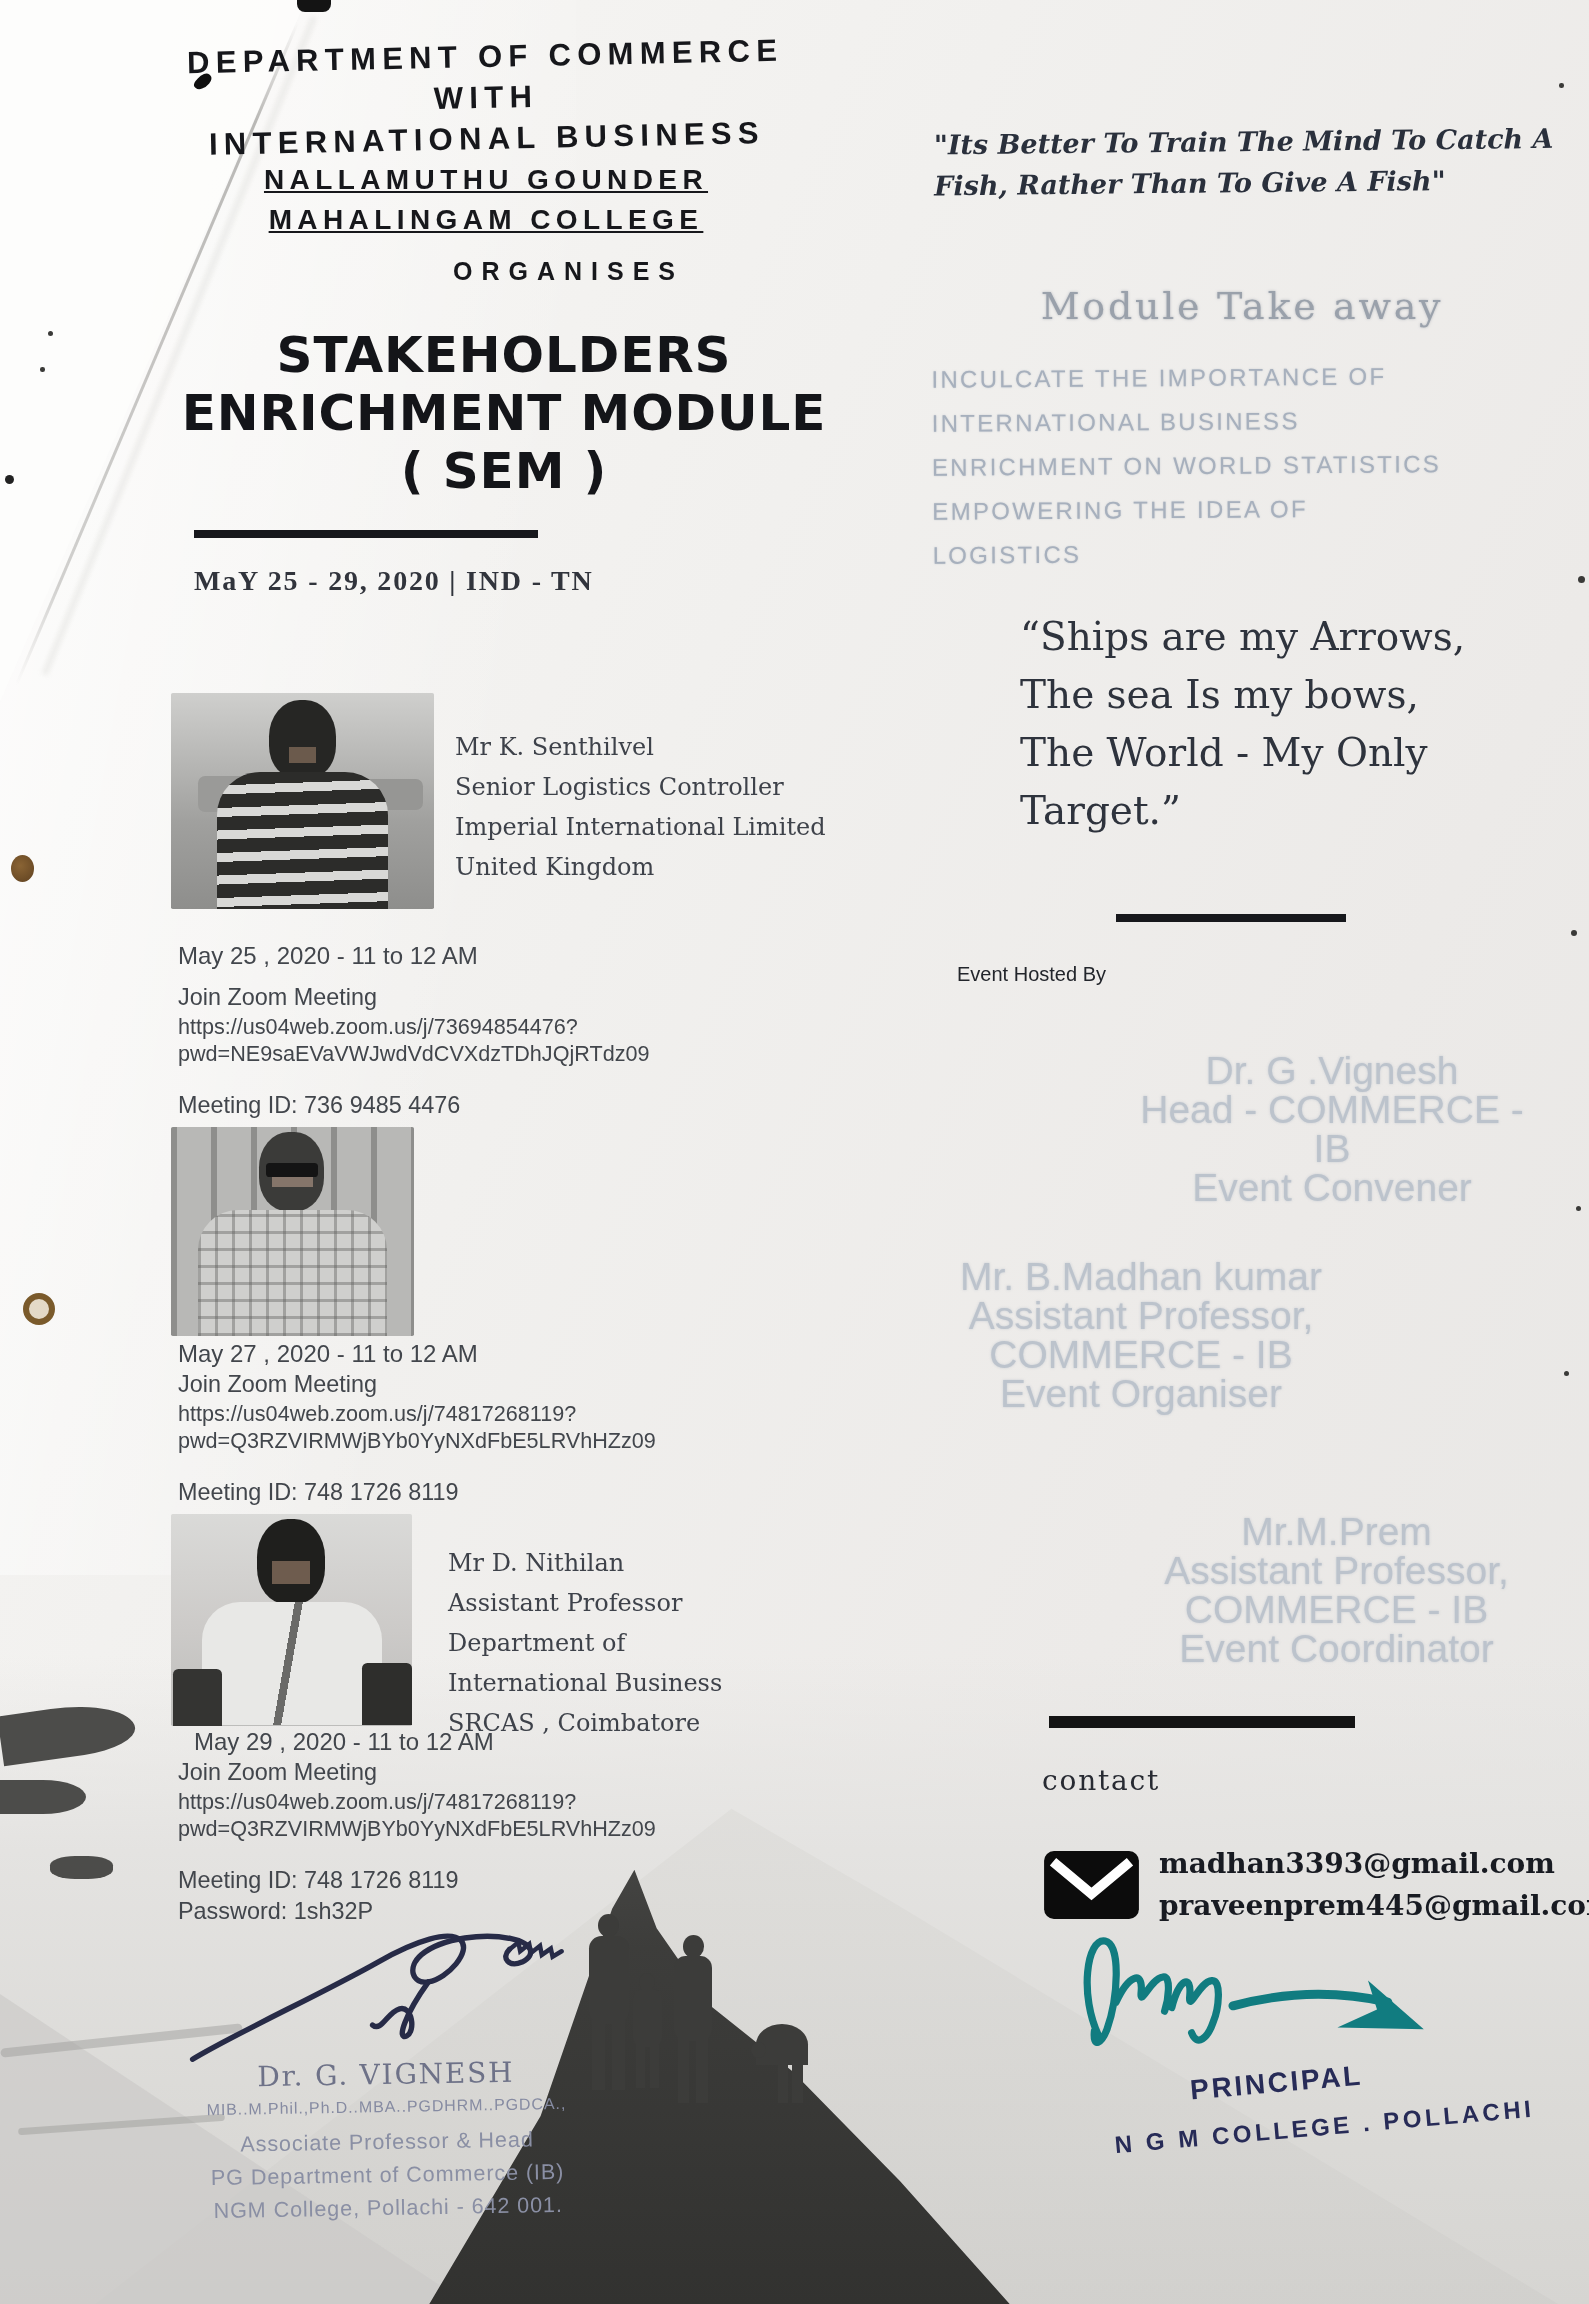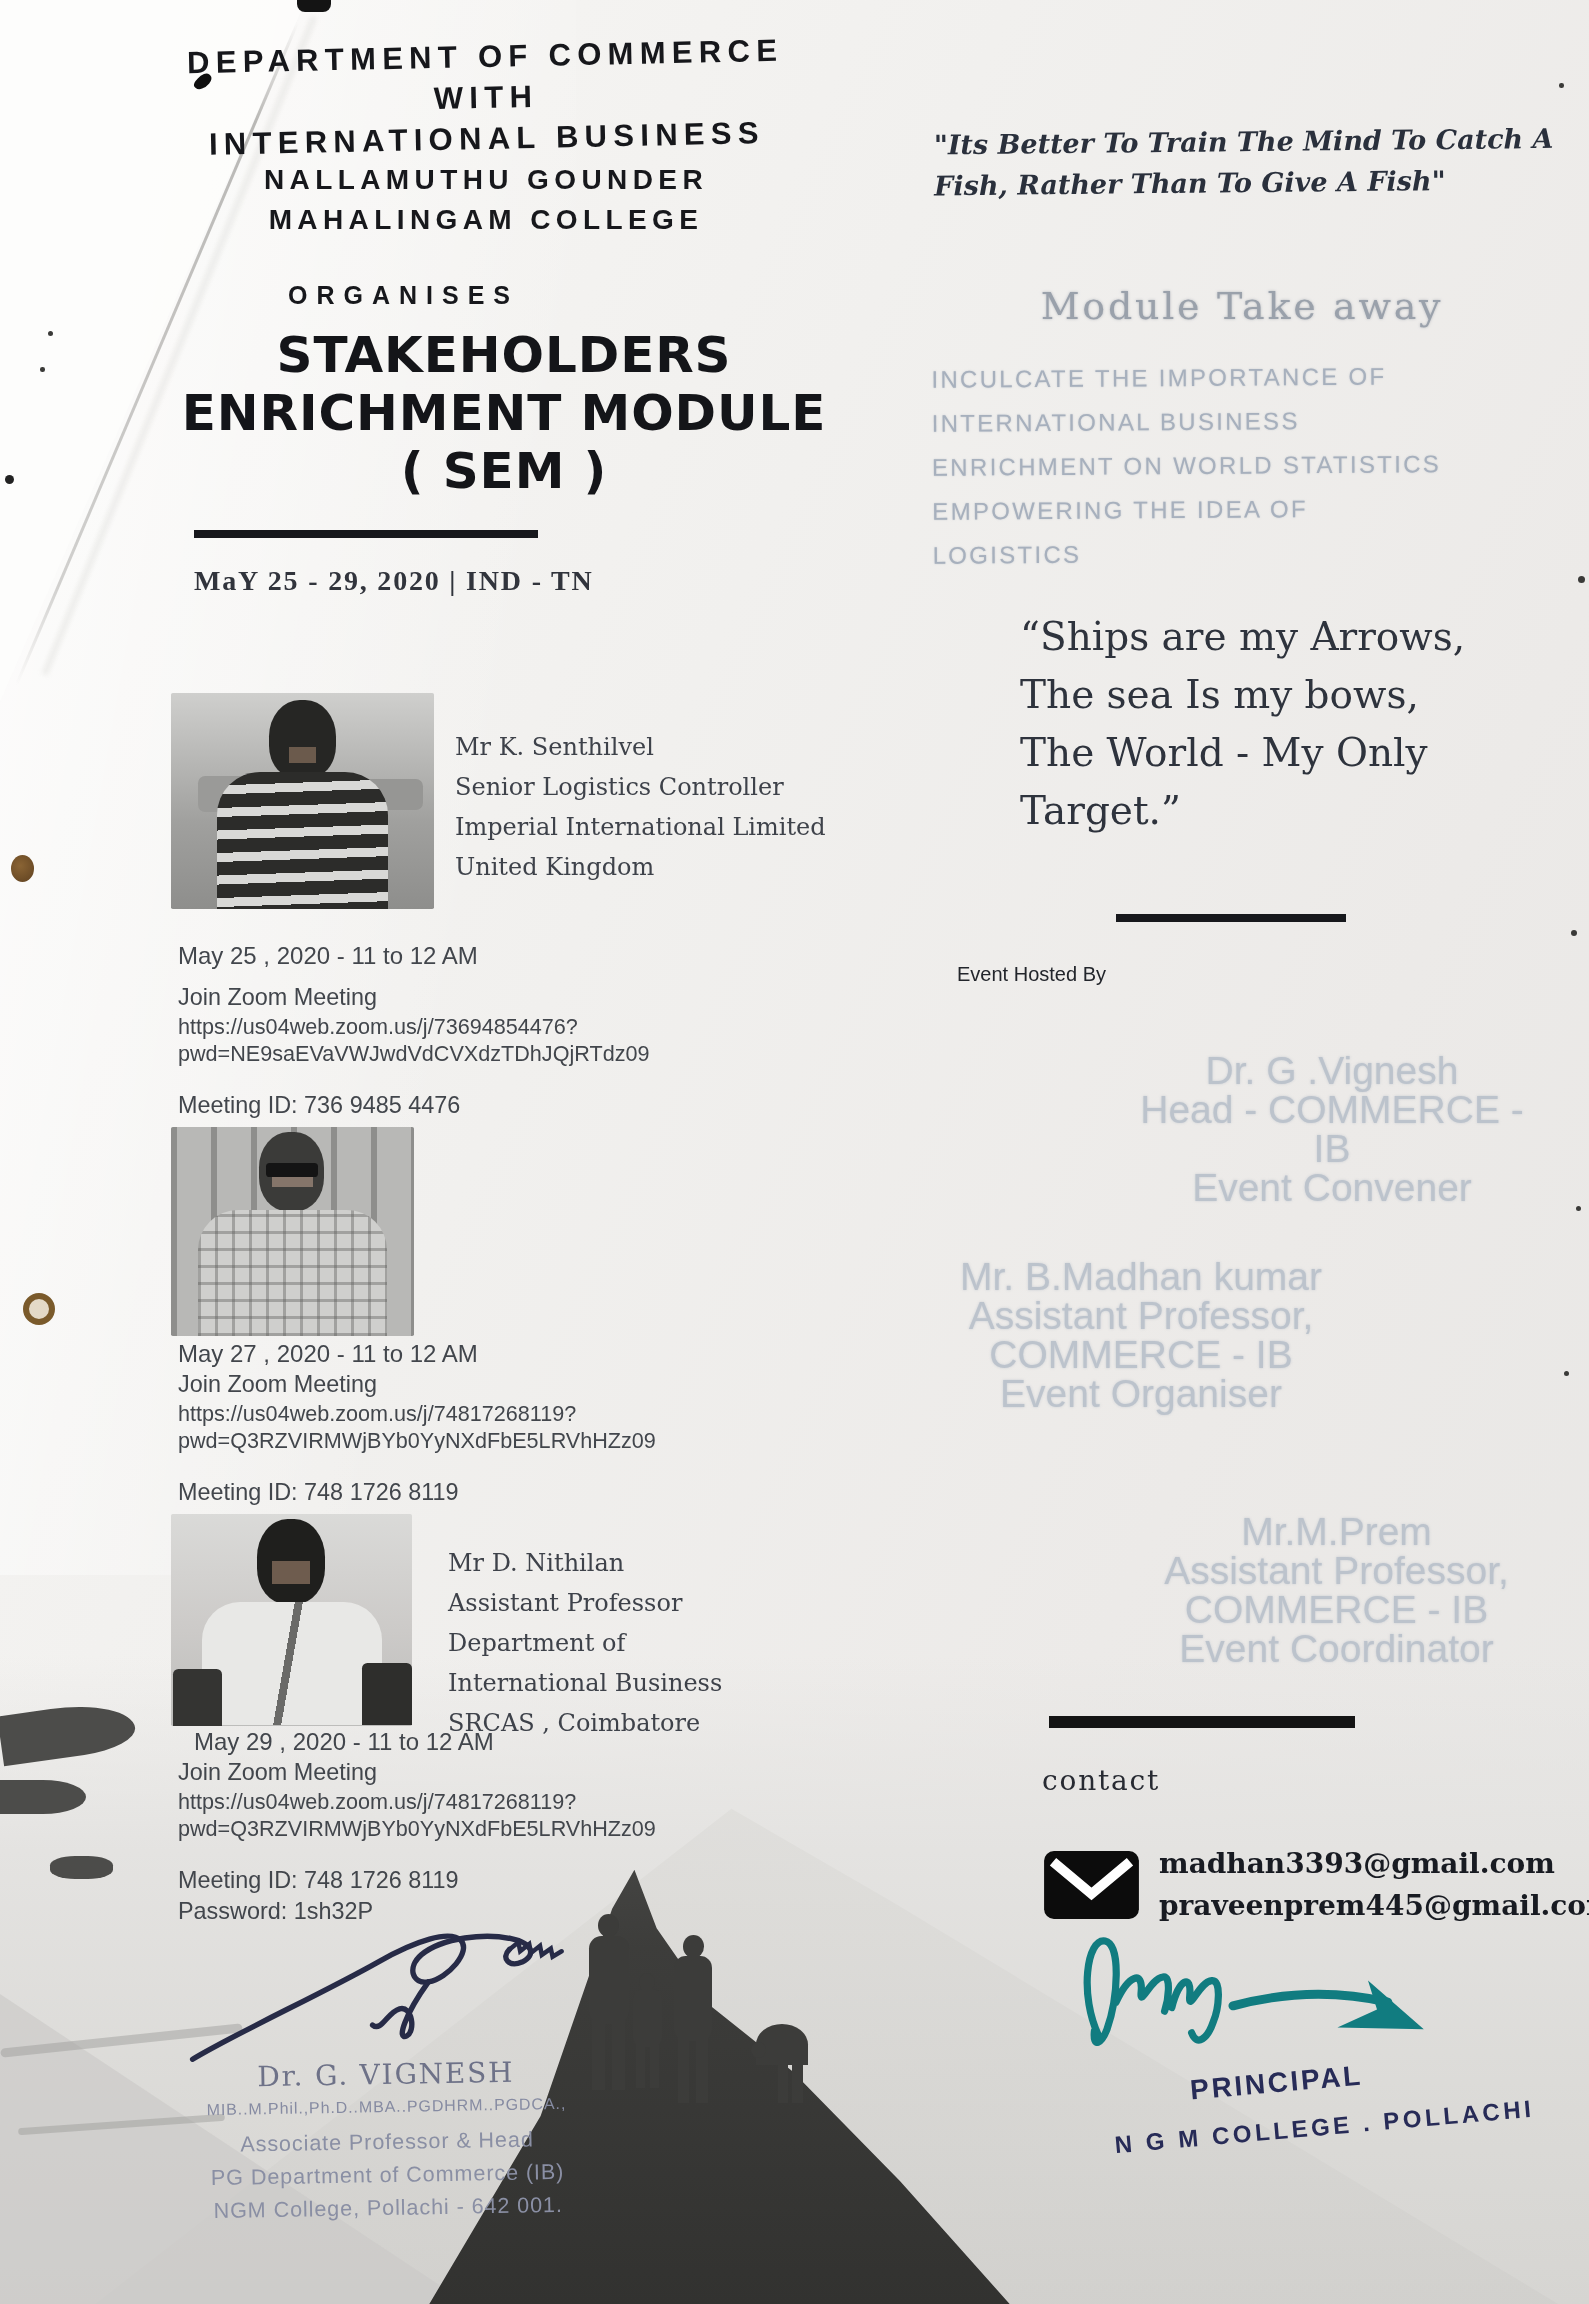--- a/index.html
+++ b/index.html
@@ -34,22 +34,22 @@
 
   
   .person .head{position:absolute;background:#3c3c3a;border-radius:50%;}
   .person .torso{position:absolute;background:#3c3c3a;}
   .person .leg{position:absolute;background:#3c3c3a;}
   .bent-back{position:absolute;background:#3c3c3a;border-radius:100% 100% 0 0/100% 100% 0 0;}
 
   
   .dept{left:135px;top:36px;width:702px;text-align:center;font-weight:bold;font-size:31px;letter-spacing:6.3px;
         line-height:41px;transform:rotate(-1.2deg);color:#16171b;}
-  .college{left:216px;top:160px;width:540px;text-align:center;font-weight:bold;font-size:28px;letter-spacing:5.4px;line-height:40px;}
-  .organises{left:288px;top:257px;width:396px;text-align:left;font-weight:bold;font-size:25px;letter-spacing:9px;margin-top:24px;}
+  .college{left:216px;top:160px;width:540px;text-align:center;font-weight:bold;font-size:28px;letter-spacing:5.4px;line-height:40px;text-decoration:underline;}
+  .organises{left:288px;top:257px;width:396px;text-align:right;font-weight:bold;font-size:25px;letter-spacing:9px;}
   .sem-title{left:153px;top:326px;width:702px;text-align:center;font-family:"DejaVu Sans",sans-serif;
              font-weight:900;font-size:50px;line-height:58px;letter-spacing:0.9px;color:#141519;}
   .rule{background:#17181c;}
   .date-line{left:194px;top:565px;font-family:"Liberation Serif",serif;font-weight:bold;font-size:28px;
              letter-spacing:1.8px;color:#31343c;}
 
   .photo{overflow:hidden;border-radius:1.8px;}
   .speaker-text{font-family:"DejaVu Serif",serif;font-size:24px;line-height:40px;color:#3e424a;}
   .session{font-size:23.4px;color:#42464c;line-height:31px;}
   .session .url{font-size:21.6px;line-height:27px;}

